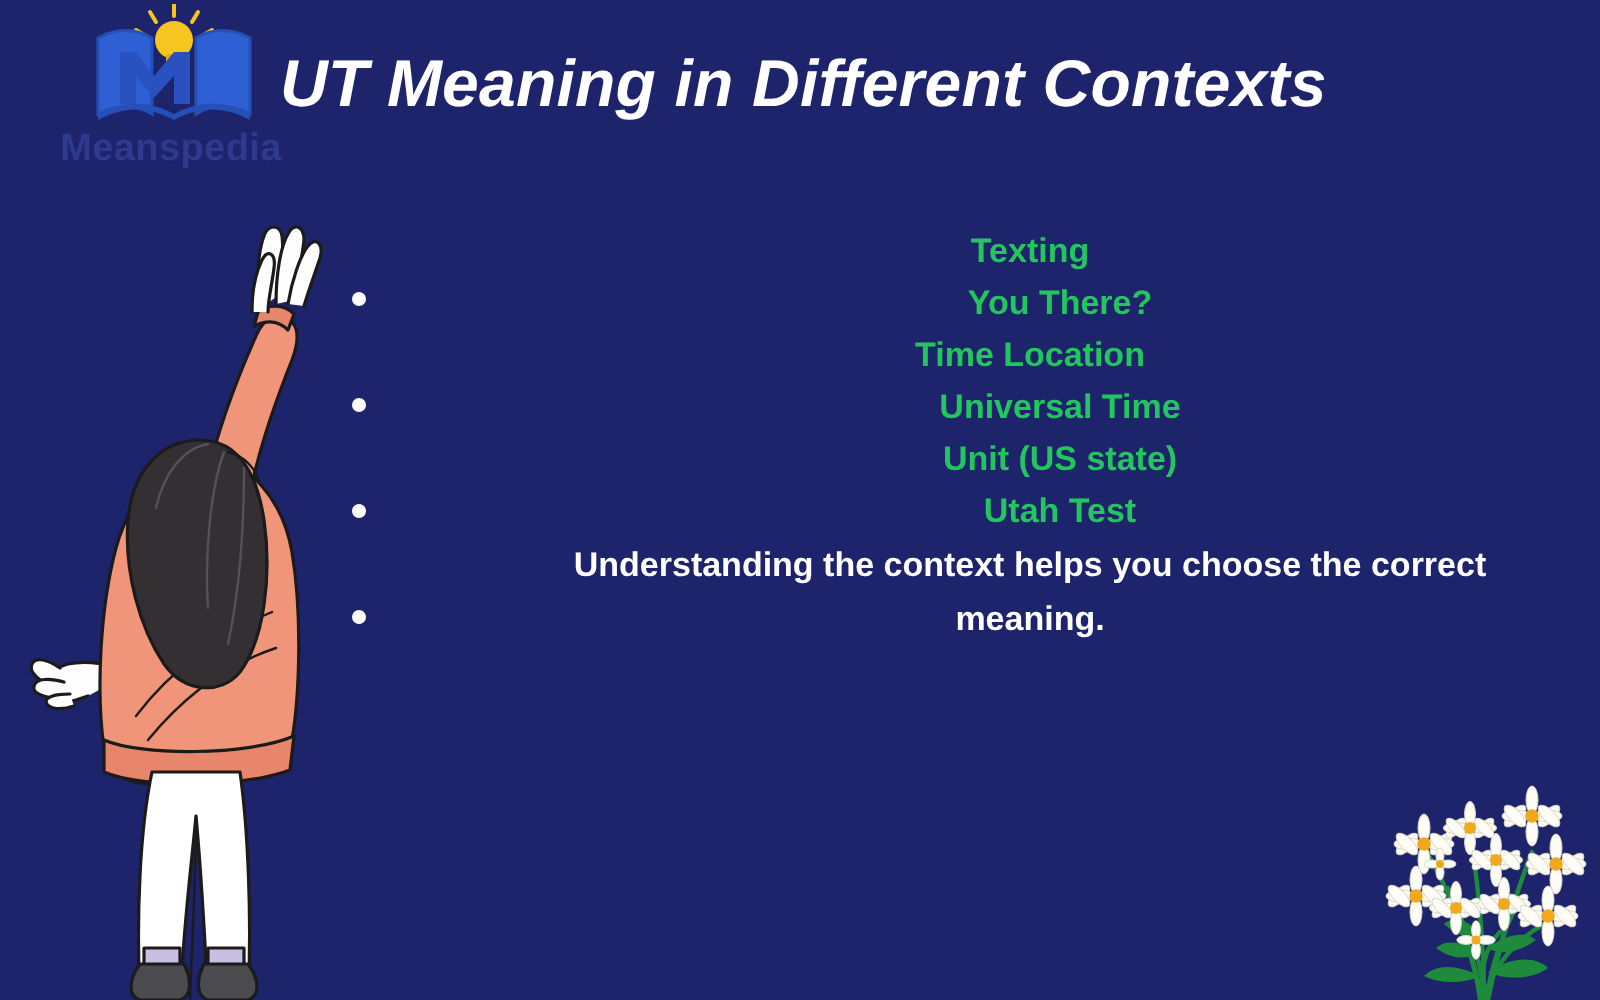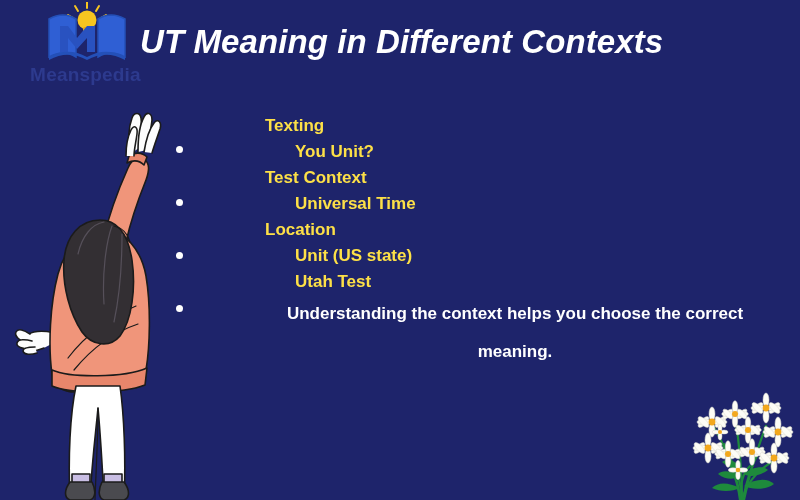--- a/index.html
+++ b/index.html
@@ -79,35 +79,35 @@
   }
 
   
   .text-block {
     position: absolute;
     left: 265px;
     top: 113px;
     width: 500px;
   }
   .line {
-    color: #fde047;
+    color: #22c55e;
     font-size: 17px;
     font-weight: 700;
     line-height: 26px;
-    text-align: left;
+    text-align: center;
     white-space: nowrap;
   }
   .line.indent {
     padding-left: 30px;
   }
   .outro {
     color: #ffffff;
     font-size: 17px;
     font-weight: 700;
-    line-height: 38px;
+    line-height: 27px;
     text-align: center;
     width: 460px;
     margin: 0 auto;
   }
 
   
   .woman {
     position: absolute;
     left: 8px;
     top: 108px;
@@ -160,24 +160,23 @@
 
   <div class="bullets">
     <div class="bullet-dot" style="top:6px"></div>
     <div class="bullet-dot" style="top:59px"></div>
     <div class="bullet-dot" style="top:112px"></div>
     <div class="bullet-dot" style="top:165px"></div>
   </div>
 
   <div class="text-block">
     <div class="line">Texting</div>
-    <div class="line indent">You Unit?</div>
-    <div class="line">Test Context</div>
+    <div class="line indent">You There?</div>
+    <div class="line">Time Location</div>
     <div class="line indent">Universal Time</div>
-    <div class="line">Location</div>
     <div class="line indent">Unit (US state)</div>
     <div class="line indent">Utah Test</div>
     <div class="outro">Understanding the context helps you choose the correct meaning.</div>
   </div>
 
   <div class="woman">
     <svg viewBox="0 0 180 392" width="180" height="392">
       <g stroke="#1b1b1b" stroke-width="1.6" stroke-linejoin="round" stroke-linecap="round">
 
         <path d="M58 228 C46 224 36 222 26 224 C18 226 14 232 16 238

